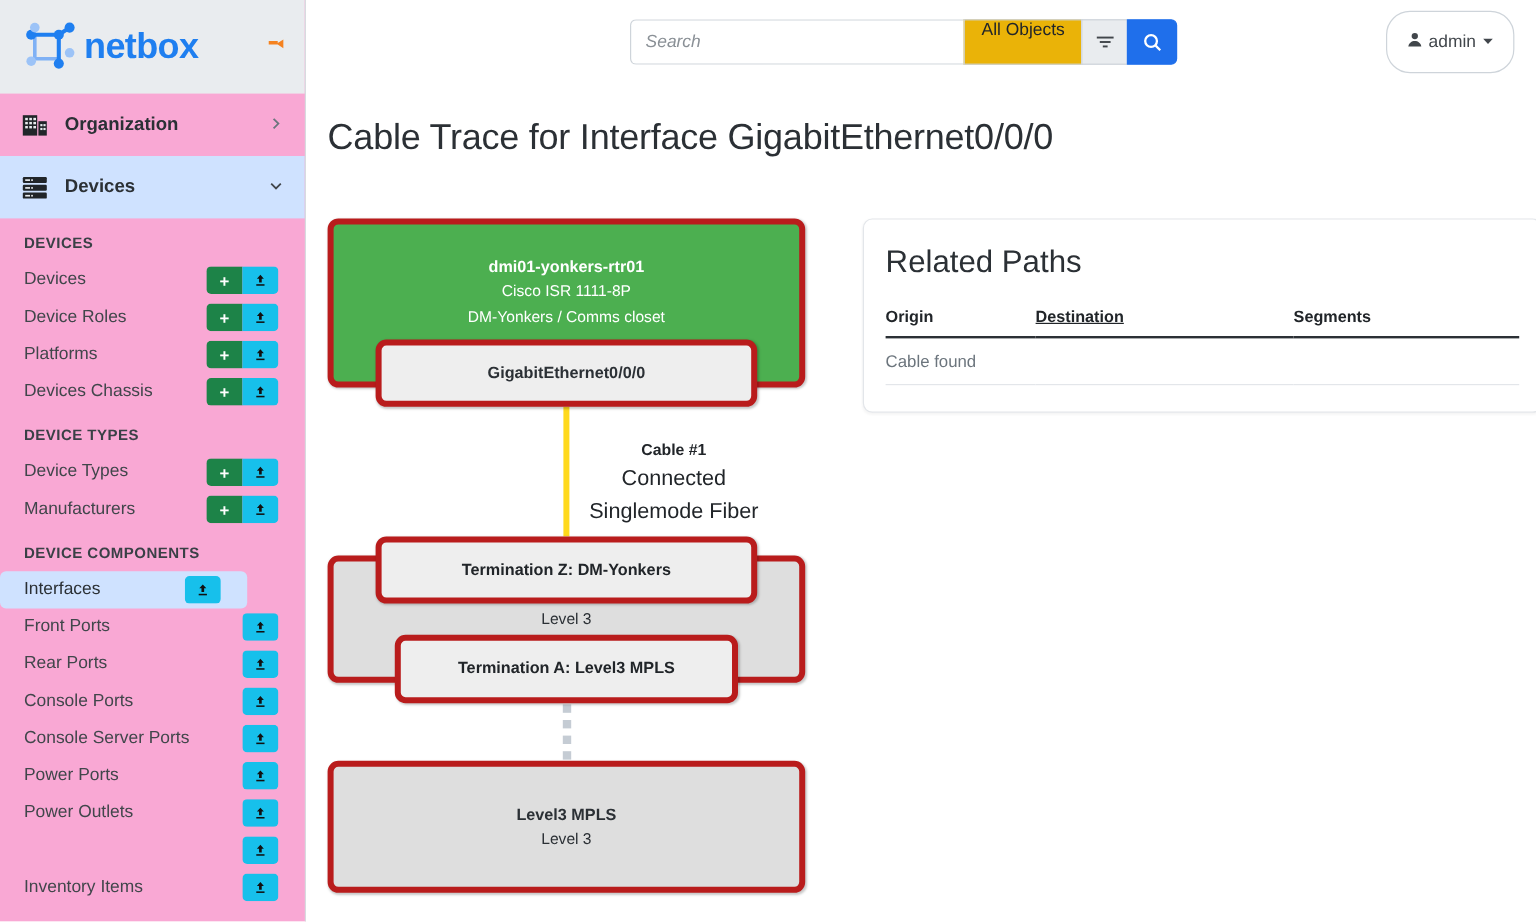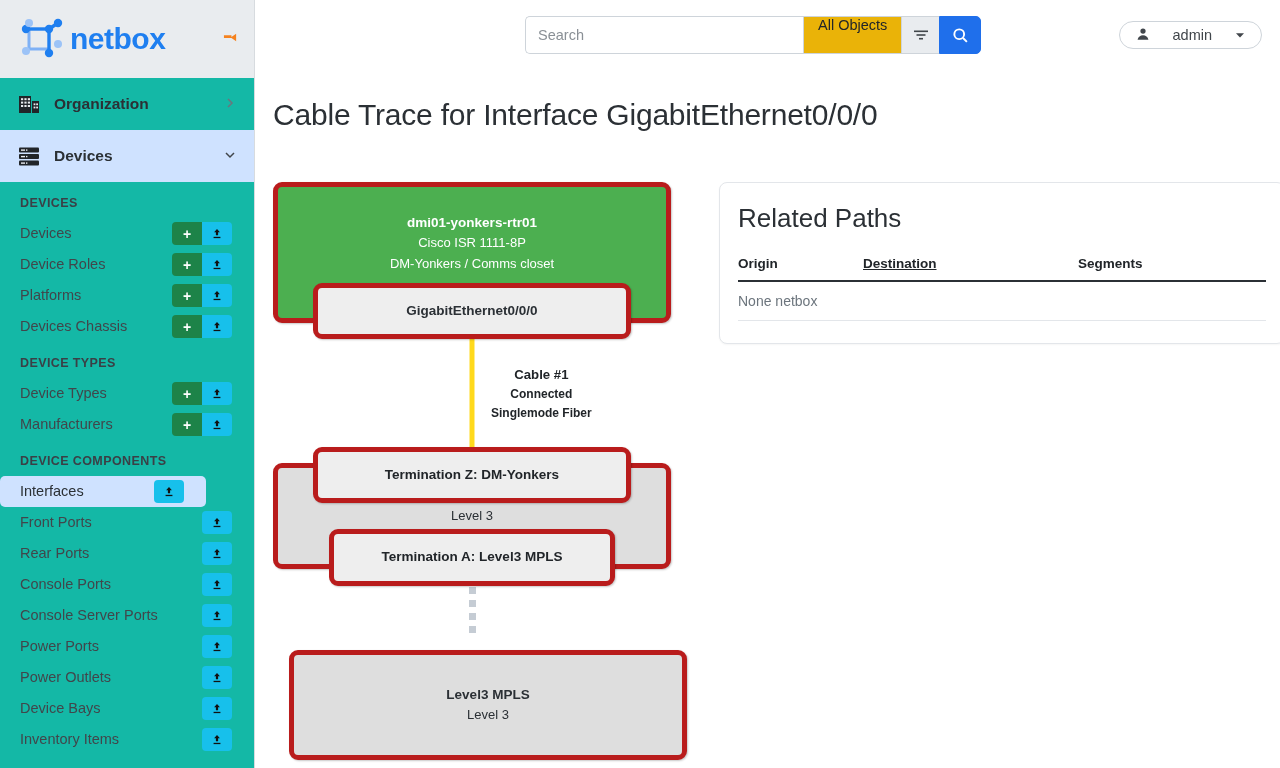--- a/index.html
+++ b/index.html
@@ -9,21 +9,21 @@
     overflow: hidden;
     font-family: "Liberation Sans", sans-serif;
     background: #ffffff;
     color: #212529;
   }
   .app { display: flex; width: 1280px; height: 768px; }
 
   
   .sidebar {
     width: 255px; min-width: 255px; height: 768px;
-    background: #14b8a6;
+    background: #f9a8d4;
     border-right: 1px solid #d7dbdf;
     overflow: hidden;
     position: relative;
   }
   .sidebar-brand {
     height: 78px;
     display: flex; align-items: center;
     padding: 0 16px 0 18px;
     background: #e9ecef;
   }
@@ -88,40 +88,41 @@
     margin: 0 auto 0 auto; display: flex; align-items: stretch;
     height: 38px; margin-left: 270px;
   }
   .search-input {
     width: 278px; height: 38px;
     border: 1px solid #ced4da; border-right: none;
     border-radius: 5px 0 0 5px;
     padding: 0 12px; font-size: 14.5px; color: #212529;
     outline: none; background: #fff;
     font-family: "Liberation Sans", sans-serif;
+    font-style: italic;
   }
   .search-input::placeholder { color: #8a9096; }
   .search-scope {
     display: flex; align-items: flex-start; padding: 0 14px;
     background: #eab308; border: 1px solid #ced4da; border-right: none;
     font-size: 14.5px; color: #212529; cursor: pointer; white-space: nowrap;
   }
   .search-filter {
     display: flex; align-items: center; justify-content: center;
     width: 38px; background: #e9ecef; border: 1px solid #ced4da;
     border-right: none; cursor: pointer;
   }
   .search-go {
     display: flex; align-items: center; justify-content: center;
     width: 42px; background: #1f6feb; border: 1px solid #1f6feb;
     border-radius: 0 5px 5px 0; cursor: pointer;
   }
   .user-btn {
-    margin-left: auto; display: flex; align-items: center; gap: 23px;
-    height: 28px; padding: 0 16px;
+    margin-left: auto; display: flex; align-items: center; gap: 5px;
+    height: 52px; padding: 0 16px;
     border: 1px solid #ced4da; border-radius: 20px;
     font-size: 14.5px; color: #41464b; cursor: pointer; background: #fff;
   }
 
   .page-title {
     font-size: 30px; font-weight: 400; color: #2b3035;
     padding: 8px 0 0 18px; letter-spacing: -0.2px;
   }
 
   .content { display: flex; padding: 30px 18px 0 18px; gap: 26px; }
@@ -147,21 +148,21 @@
     width: 318px; margin: -40px auto 0 auto;
     padding: 13px 10px; z-index: 3;
   }
   .cable-seg { position: relative; height: 108px; }
   .cable-line {
     position: absolute; left: 199px; top: 0; width: 5px; height: 108px;
     background: #ffd91c; transform: translateX(-2.5px);
   }
   .cable-info { position: absolute; left: 218px; top: 26px; text-align: center; }
   .cable-info .ci1 { font-size: 13.2px; font-weight: 700; color: #212529; line-height: 1.55; }
-  .cable-info .ci2 { font-size: 12px; font-weight: 700; color: #212529; line-height: 1.55; }
+  .cable-info .ci2 { font-size: 18px; font-weight: 400; color: #212529; line-height: 1.55; }
 
   .circuit-wrap { position: relative; }
   .circ-box {
     background: #dedede; color: #2b3035;
     width: 398px; padding: 38px 10px; margin: -20px 0 0 0;
     z-index: 1;
   }
   .term-over-top {
     background: #eeeeee; width: 318px; margin: 0 auto -40px auto;
     padding: 13px 10px; position: relative; z-index: 3;
@@ -170,21 +171,21 @@
     background: #eeeeee; width: 286px; margin: -40px auto 0 auto;
     padding: 13px 10px; position: relative; z-index: 3;
   }
   .dots {
     height: 48px; display: flex; flex-direction: column;
     align-items: center; justify-content: center; gap: 6px;
   }
   .dots i { width: 7px; height: 7px; background: #c5ccd4; display: block; }
   .end-box {
     background: #dedede; color: #2b3035;
-    width: 398px; padding: 30px 10px; margin: 16px;
+    width: 398px; padding: 30px 10px; margin: 0;
   }
 
   .dl-wrap { display: flex; justify-content: center; margin-top: 32px; }
   .dl-btn {
     display: inline-flex; align-items: center; gap: 8px;
     border: 1px solid #1f6feb; border-radius: 6px;
     padding: 7px 14px; background: #fff;
     color: #1f6feb; font-size: 14.5px; cursor: pointer;
   }
 
@@ -436,21 +437,20 @@
           <span class="btn-stack">
             <span class="btn-imp">
               <svg viewBox="0 0 14 14" fill="#111">
                 <path d="M7 1.2 10.4 5H8.3v3.6H5.7V5H3.6z"></path>
                 <rect x="3" y="10.3" width="8" height="1.5"></rect>
               </svg>
             </span>
           </span>
         </div>
         <div class="nav-row">
-          <span class="lbl">Device Bays</span>
           <span class="btn-stack">
             <span class="btn-imp">
               <svg viewBox="0 0 14 14" fill="#111">
                 <path d="M7 1.2 10.4 5H8.3v3.6H5.7V5H3.6z"></path>
                 <rect x="3" y="10.3" width="8" height="1.5"></rect>
               </svg>
             </span>
           </span>
         </div>
         <div class="nav-row">
@@ -577,21 +577,21 @@
           <table class="rel">
             <thead>
               <tr>
                 <th class="col-o">Origin</th>
                 <th class="col-d">Destination</th>
                 <th>Segments</th>
               </tr>
             </thead>
             <tbody>
               <tr>
-                <td colspan="3">None netbox</td>
+                <td colspan="3">Cable found</td>
               </tr>
             </tbody>
           </table>
         </div>
       </div>
 
     </div>
   </main>
 </div>
 

